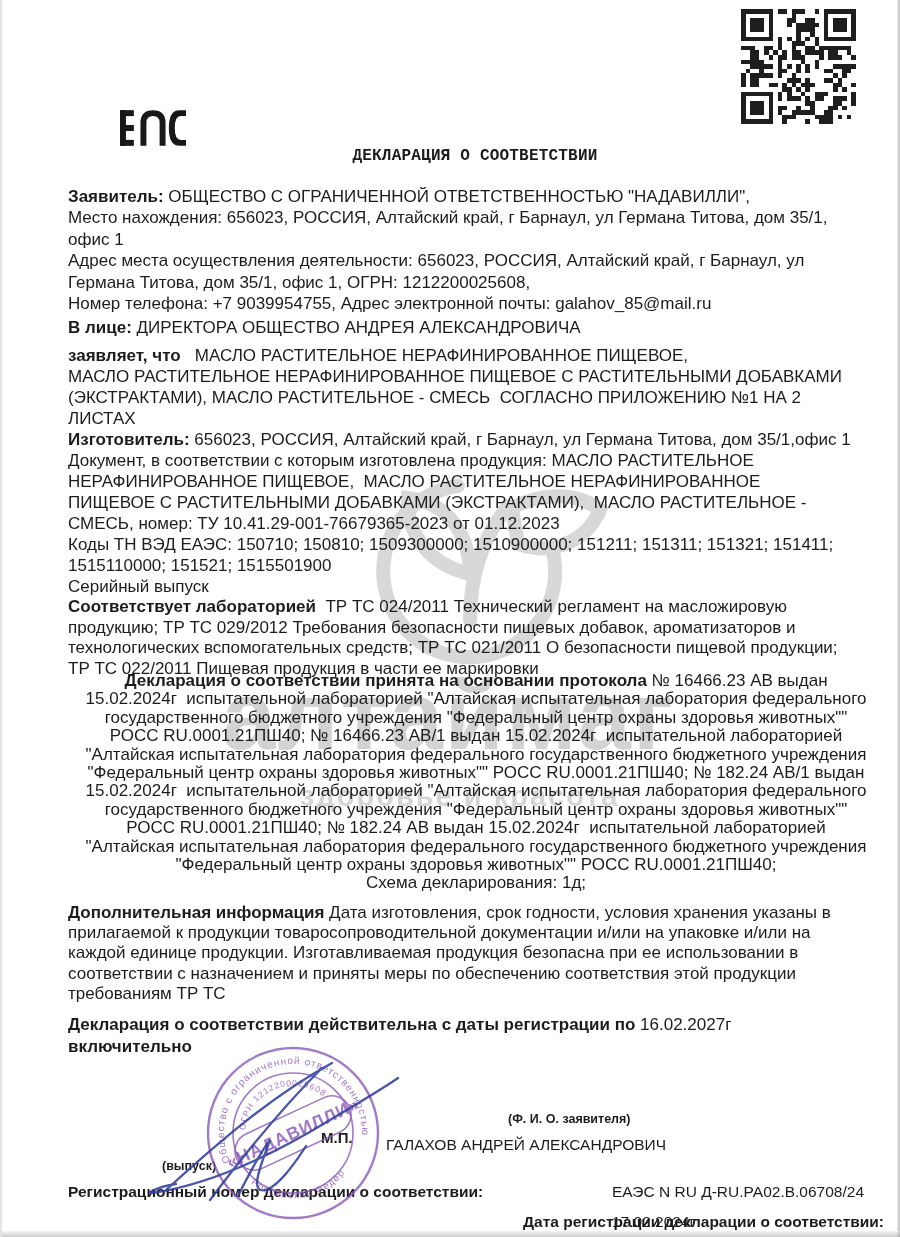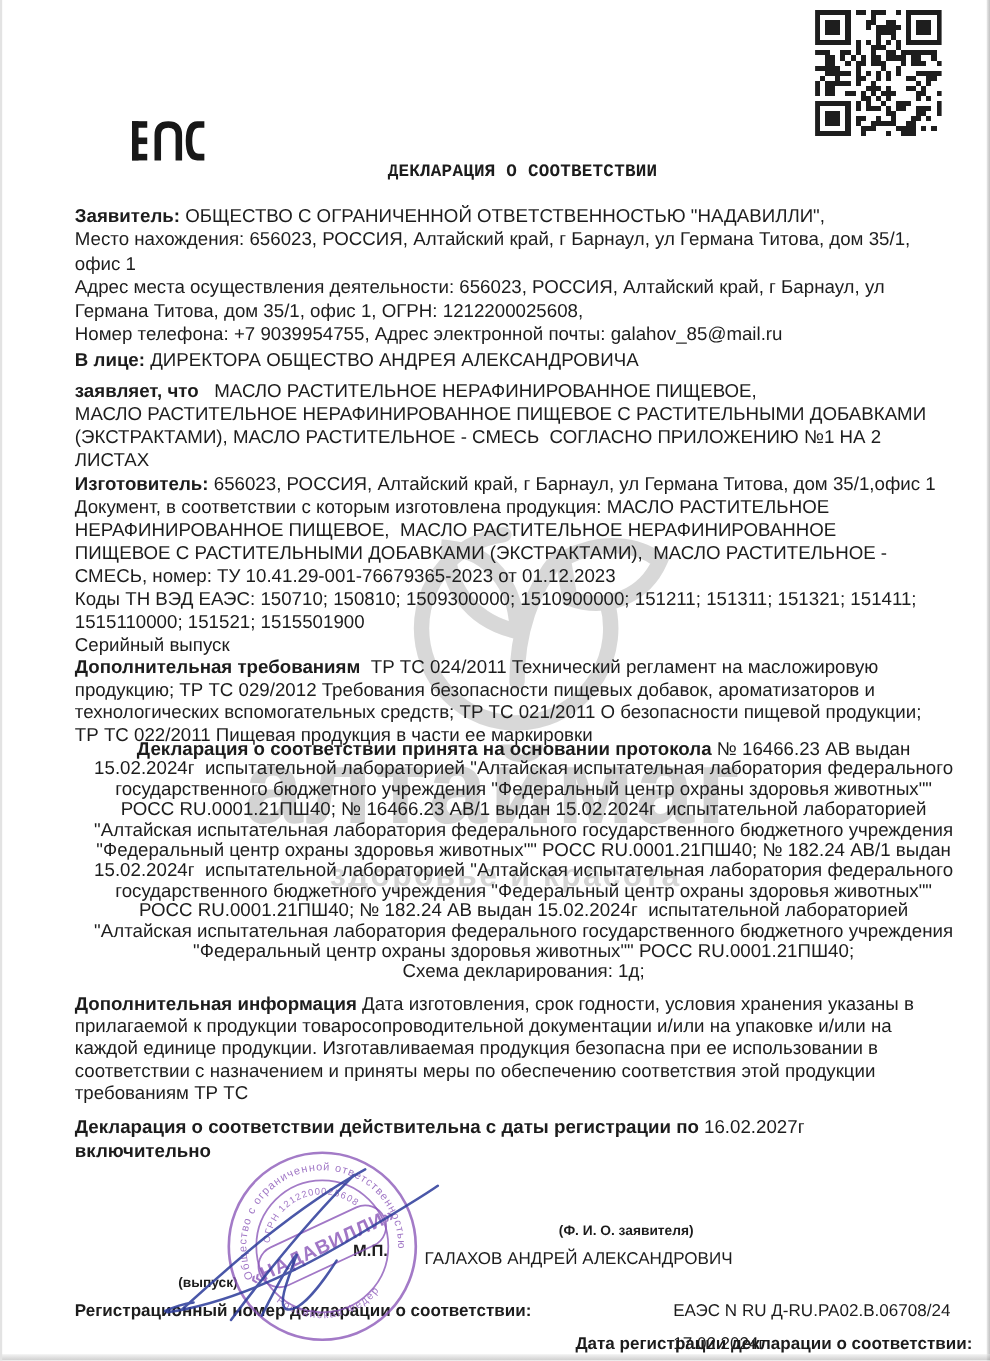--- a/index.html
+++ b/index.html
@@ -397,21 +397,21 @@
 (ЭКСТРАКТАМИ), МАСЛО РАСТИТЕЛЬНОЕ - СМЕСЬ  СОГЛАСНО ПРИЛОЖЕНИЮ №1 НА 2
 ЛИСТАХ
 </span><b>Изготовитель:</b><span> 656023, РОССИЯ, Алтайский край, г Барнаул, ул Германа Титова, дом 35/1,офис 1
 Документ, в соответствии с которым изготовлена продукция: МАСЛО РАСТИТЕЛЬНОЕ
 НЕРАФИНИРОВАННОЕ ПИЩЕВОЕ,  МАСЛО РАСТИТЕЛЬНОЕ НЕРАФИНИРОВАННОЕ
 ПИЩЕВОЕ С РАСТИТЕЛЬНЫМИ ДОБАВКАМИ (ЭКСТРАКТАМИ),  МАСЛО РАСТИТЕЛЬНОЕ -
 СМЕСЬ, номер: ТУ 10.41.29-001-76679365-2023 от 01.12.2023
 Коды ТН ВЭД ЕАЭС: 150710; 150810; 1509300000; 1510900000; 151211; 151311; 151321; 151411;
 1515110000; 151521; 1515501900
 Серийный выпуск</span></div>
-  <div class="para p-conformity"><b>Дополнительная требованиям</b><span>  ТР ТС 024/2011 Технический регламент на масложировую
+  <div class="para p-conformity"><b>Соответствует лабораторией</b><span>  ТР ТС 024/2011 Технический регламент на масложировую
 продукцию; ТР ТС 029/2012 Требования безопасности пищевых добавок, ароматизаторов и
 технологических вспомогательных средств; ТР ТС 021/2011 О безопасности пищевой продукции;
 ТР ТС 022/2011 Пищевая продукция в части ее маркировки</span></div>
   <div class="para p-basis"><b>Декларация о соответствии принята на основании протокола</b><span> № 16466.23 АВ выдан
 15.02.2024г  испытательной лабораторией "Алтайская испытательная лаборатория федерального
 государственного бюджетного учреждения "Федеральный центр охраны здоровья животных""
 РОСС RU.0001.21ПШ40; № 16466.23 АВ/1 выдан 15.02.2024г  испытательной лабораторией
 "Алтайская испытательная лаборатория федерального государственного бюджетного учреждения
 "Федеральный центр охраны здоровья животных"" РОСС RU.0001.21ПШ40; № 182.24 АВ/1 выдан
 15.02.2024г  испытательной лабораторией "Алтайская испытательная лаборатория федерального

